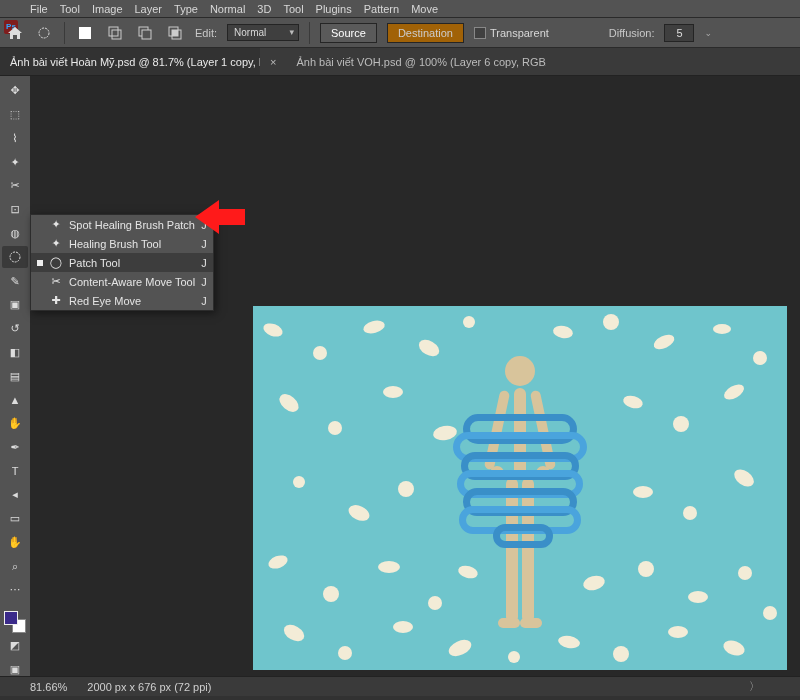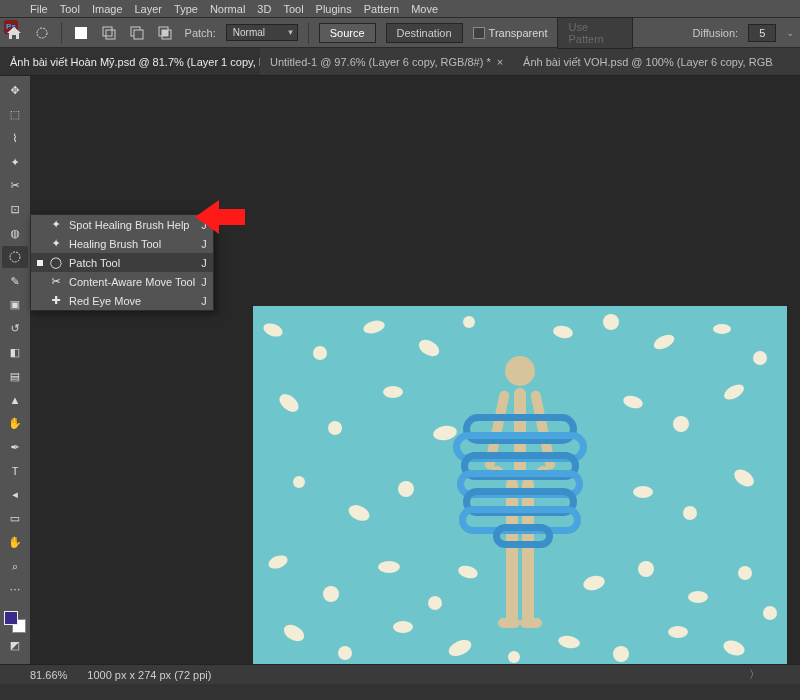--- a/index.html
+++ b/index.html
@@ -7,21 +7,21 @@
   .menubar{height:18px;background:#535353;display:flex;align-items:center;padding:0 4px;gap:12px;border-bottom:1px solid #2a2a2a;}
   .menubar .ps-icon{width:14px;height:14px;background:#7f1d1d;color:#31a8ff;display:flex;align-items:center;justify-content:center;font-size:8px;font-weight:bold;border-radius:2px;margin-top:36px;}
   .menubar span{color:#d8d8d8;}
   .optbar{height:30px;background:#535353;display:flex;align-items:center;padding:0 6px;gap:10px;border-bottom:1px solid #2a2a2a;}
   .home-icon{width:18px;height:18px;display:flex;align-items:center;justify-content:center;}
   .tool-ico{width:20px;height:20px;display:flex;align-items:center;justify-content:center;}
   .sep{width:1px;height:22px;background:#3a3a3a;}
   .lbl{color:#c8c8c8;font-size:11px;}
   .select{background:#3f3f3f;border:1px solid #242424;color:#d8d8d8;padding:2px 16px 2px 6px;font-size:10px;position:relative;min-width:72px;}
   .select::after{content:"▾";position:absolute;right:4px;top:2px;font-size:9px;color:#bbb;}
-  .btn{background:#404040;color:#ccc;border:1px solid #252525;padding:3px 10px;font-size:11px;}
+  .btn{background:#a16207;color:#ccc;border:1px solid #252525;padding:3px 10px;font-size:11px;}
   .btn.active{background:#5a5a5a;color:#fff;}
   .btn.disabled{color:#6a6a6a;background:#3d3d3d;}
   .chk{display:flex;align-items:center;gap:4px;}
   .chkbox{width:12px;height:12px;border:1px solid #888;background:#404040;}
   .numfield{background:#3f3f3f;border:1px solid #242424;color:#ddd;padding:2px 4px;width:30px;text-align:center;}
   .caret{font-size:9px;color:#aaa;}
   .tabbar{height:28px;background:#3a3a3a;display:flex;align-items:stretch;border-bottom:1px solid #222;}
   .tab{display:flex;align-items:center;padding:0 10px;color:#bcbcbc;font-size:11px;gap:6px;max-width:260px;white-space:nowrap;overflow:hidden;}
   .tab.active{background:#323232;color:#eaeaea;}
   .tab .x{color:#bbb;font-size:11px;}
@@ -53,21 +53,21 @@
   .fig-hand.l{left:2px;}
   .fig-hand.r{right:2px;}
   .fig-leg{position:absolute;width:12px;height:145px;background:#d8c49b;border-radius:6px;top:122px;}
   .fig-leg.l{left:18px;}
   .fig-leg.r{right:18px;}
   .fig-foot{position:absolute;width:22px;height:10px;background:#d8c49b;border-radius:5px;top:262px;}
   .fig-foot.l{left:10px;}
   .fig-foot.r{right:10px;}
   .intest{position:absolute;left:200px;top:108px;width:134px;height:134px;}
   .loop{position:absolute;border:7px solid #4aa4dd;border-radius:20px;background:transparent;}
-  .statusbar{position:absolute;left:0;bottom:16px;height:20px;right:0;background:#3a3a3a;display:flex;align-items:center;gap:20px;padding:0 30px;color:#cfcfcf;font-size:11px;border-top:1px solid #222;}
+  .statusbar{position:absolute;left:0;bottom:4px;height:20px;right:0;background:#3a3a3a;display:flex;align-items:center;gap:20px;padding:0 30px;color:#cfcfcf;font-size:11px;border-top:1px solid #222;}
   .stat-chevron{color:#aaa;margin-left:auto;margin-right:10px;}
 </style>
 </head>
 <body>
 
 <div class="menubar">
   <div class="ps-icon">Ps</div>
   <span>File</span>
   <span>Tool</span>
   <span>Image</span>
@@ -110,43 +110,41 @@
         <rect x="4" y="4" width="9" height="9" fill="#535353" stroke="#ccc"></rect>
       </svg>
     </div>
   <div class="tool-ico">
       <svg width="14" height="14">
         <rect x="1" y="1" width="9" height="9" fill="none" stroke="#ccc"></rect>
         <rect x="4" y="4" width="9" height="9" fill="none" stroke="#ccc"></rect>
         <rect x="4" y="4" width="6" height="6" fill="#ccc"></rect>
       </svg>
     </div>
-  <span class="lbl">Patch:</span>
+  <span class="lbl">Edit:</span>
   <div class="select">Normal</div>
   <div class="sep"></div>
   <div class="btn active">Source</div>
   <div class="btn">Destination</div>
   <div class="chk">
     <div class="chkbox"></div>
     <span>Transparent</span>
   </div>
-  <div class="btn disabled">Use Pattern</div>
   <div style="flex:0 0 40px"></div>
   <span class="lbl">Diffusion:</span>
   <div class="numfield">5</div>
   <span class="caret">⌄</span>
 </div>
 
 <div class="tabbar">
   <div class="tab active">
     <span>Ảnh bài viết Hoàn Mỹ.psd @ 81.7% (Layer 1 copy, RGB/8#/CMYK) *</span>
 
   </div>
   <div class="tab">
-    <span>Untitled-1 @ 97.6% (Layer 6 copy, RGB/8#) *</span>
     <span class="x">×</span>
   </div>
   <div class="tab">
     <span>Ảnh bài viết VOH.psd @ 100% (Layer 6 copy, RGB/8</span>
   </div>
 </div>
 
 <div class="toolbar">
   <div class="tool">
       <span>✥</span>
@@ -293,21 +291,21 @@
       <div class="loop" style="left:40px;top:110px;width:60px;height:24px;border-color:#3a8fc8"></div>
     </div>
   </div>
 </div>
 
 <div class="fly">
   <div class="fly-item">
     <div class="l">
         <div class="dot"></div>
         <div class="ico">✦</div>
-        <span>Spot Healing Brush Help</span>
+        <span>Spot Healing Brush Patch</span>
       </div>
     <span class="k">J</span>
   </div>
   <div class="fly-item">
     <div class="l">
         <div class="dot"></div>
         <div class="ico">✦</div>
         <span>Healing Brush Tool</span>
       </div>
     <span class="k">J</span>
@@ -337,15 +335,15 @@
     <span class="k">J</span>
   </div>
 </div>
 
 <svg class="arrow" style="left:195px;top:196px" width="50" height="42">
   <polygon points="0,21 24,4 24,13 50,13 50,29 24,29 24,38" fill="#ff1a1a"></polygon>
 </svg>
 
 <div class="statusbar">
   <span>81.66%</span>
-  <span>1000 px x 274 px (72 ppi)</span>
+  <span>2000 px x 676 px (72 ppi)</span>
   <span class="stat-chevron">〉</span>
 </div>
 
 </body></html>

